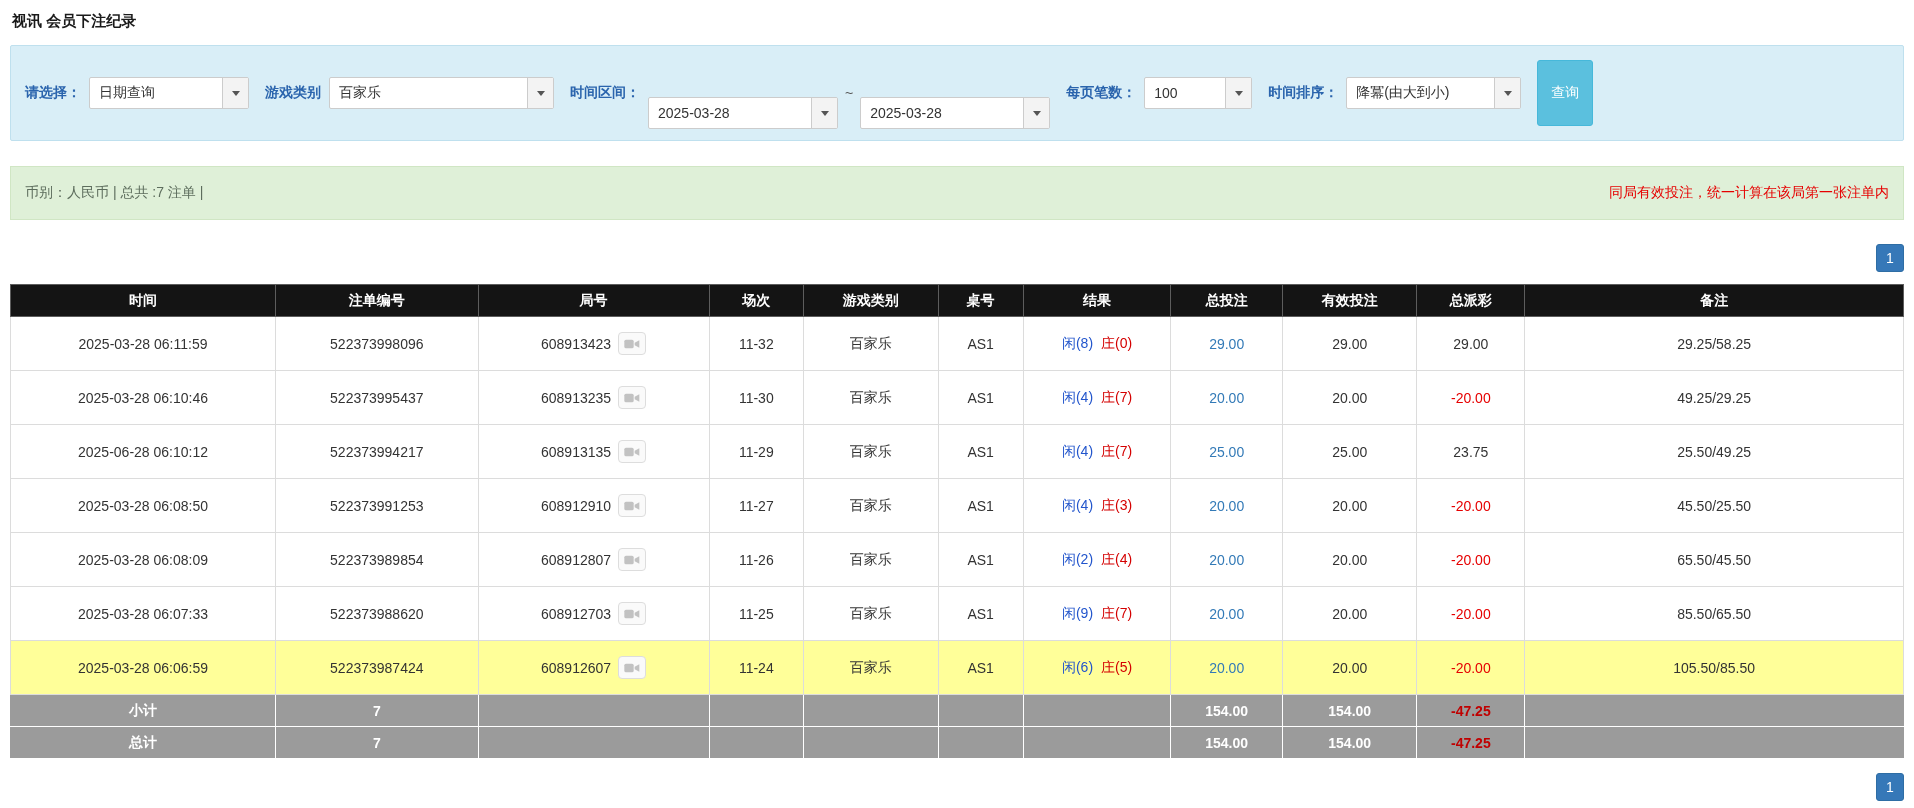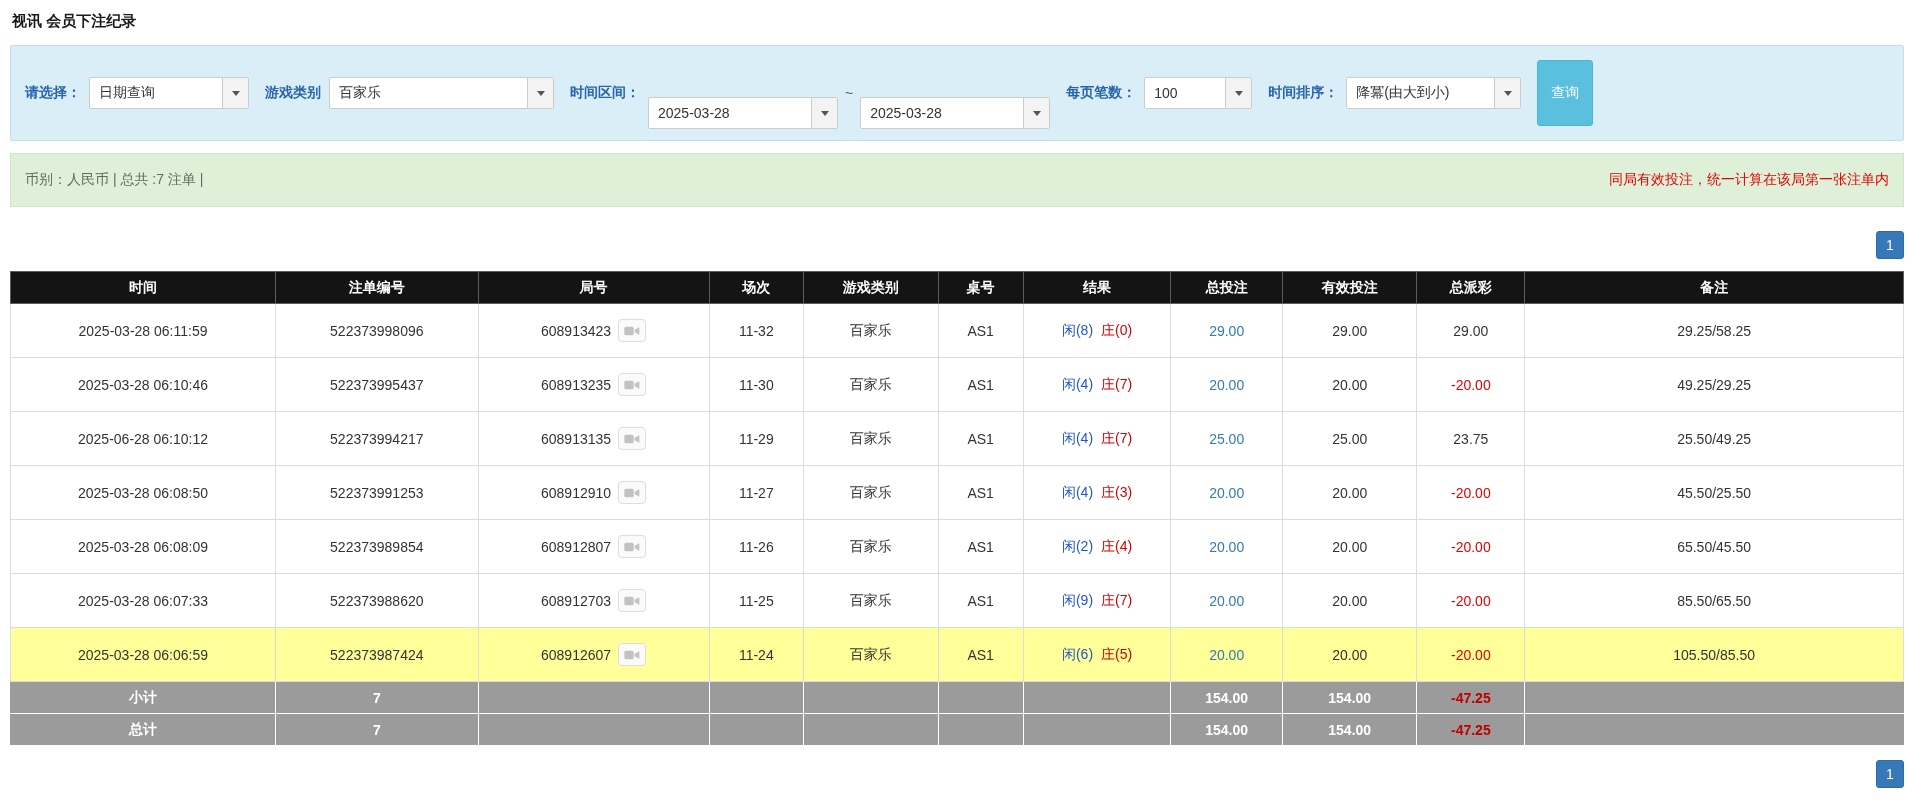--- a/index.html
+++ b/index.html
@@ -87,21 +87,21 @@
     padding: 23px 13px;
     border-radius: 3px;
     cursor: pointer;
     font-family: inherit;
   }
 
   
   .summary-bar {
     background: var(--summary-bg, #dff0d8);
     border: 1px solid #d0e6c4;
-    margin-top: 12px;
+    margin-top: 25px;
     padding: 17px 14px;
     display: flex;
     justify-content: space-between;
     align-items: center;
     font-size: 14px;
   }
   .summary-left { color: #5d6d5d; }
   .summary-right { color: var(--negative-red, #e83a3a); }
 
   

